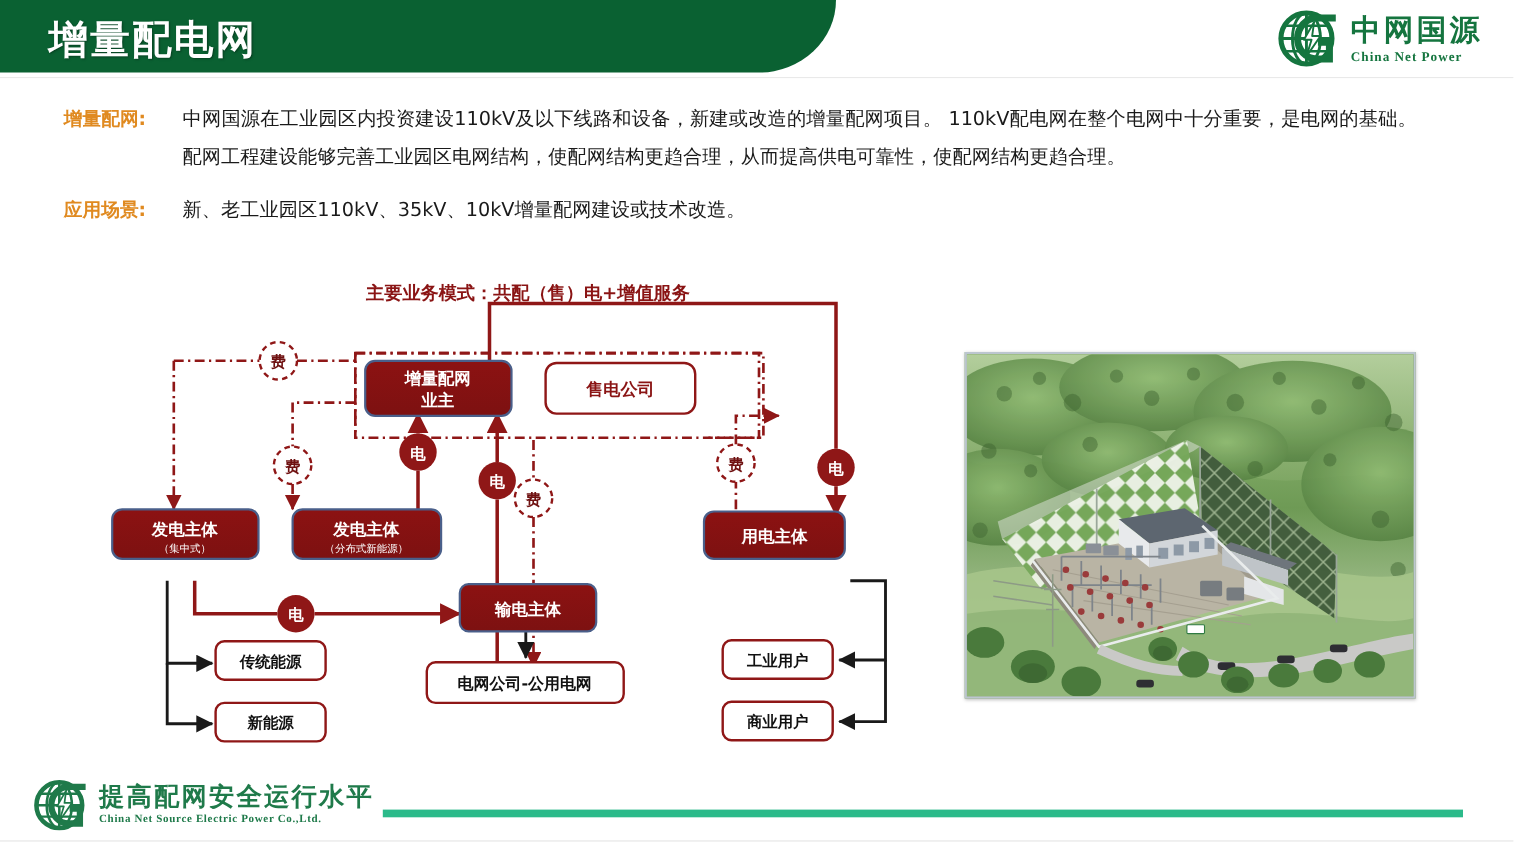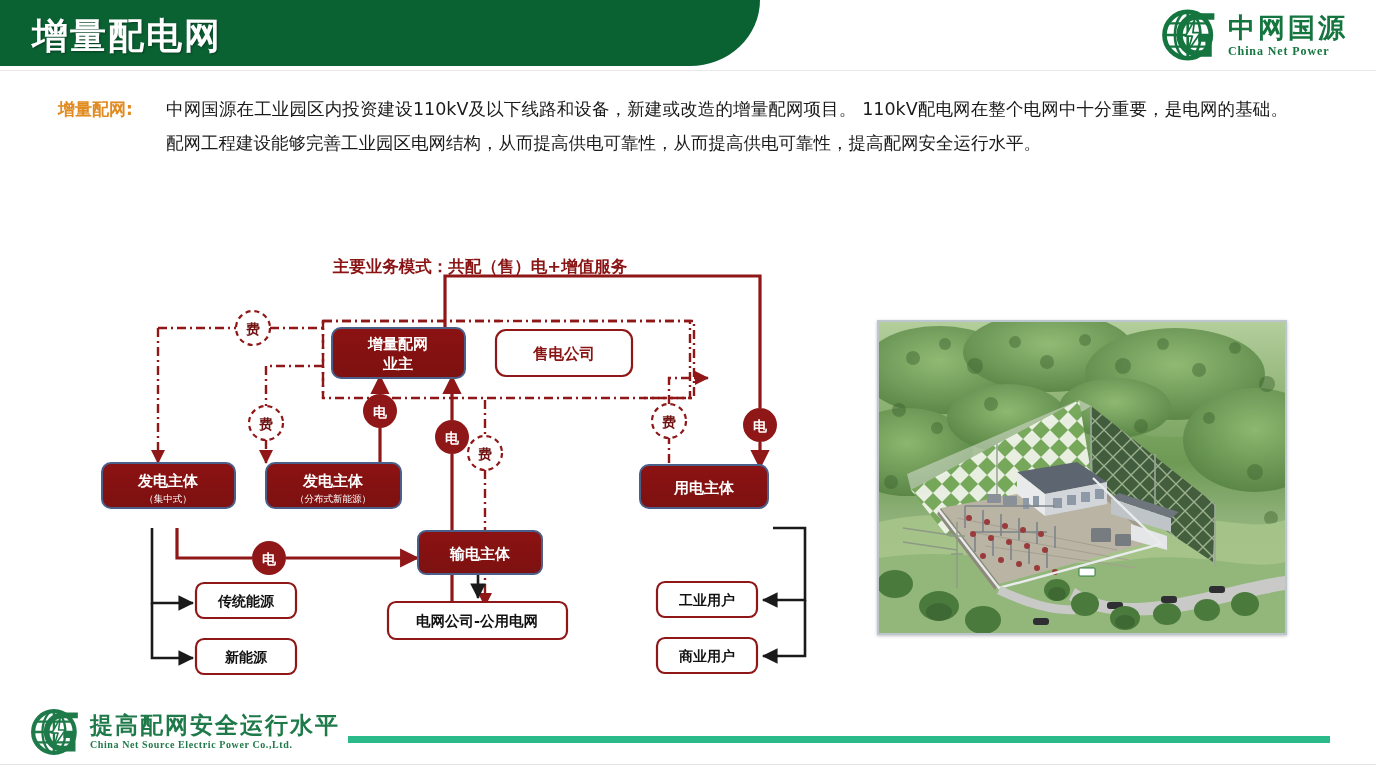--- a/index.html
+++ b/index.html
@@ -9,21 +9,21 @@
     font-family:"Liberation Sans","DejaVu Sans",sans-serif;
     overflow:hidden;position:relative;
   }
   
   .header-band{
     position:absolute;left:0;top:0;width:760px;height:66px;
     background:#0a6132;
     border-bottom-right-radius:70px 66px;
   }
   .header-title{
-    position:absolute;left:32px;top:12px;
+    position:absolute;left:44px;top:12px;
     font-size:36px;font-weight:bold;color:#ffffff;
     letter-spacing:2px;
     text-shadow:1px 1px 2px rgba(0,0,0,.35);
     font-family:"DejaVu Sans","Liberation Sans",sans-serif;
   }
   .header-rule{
     position:absolute;left:0;top:70px;width:1376px;height:1px;background:#e9e9e9;
   }
   
   .brand-top{
@@ -96,21 +96,25 @@
   </span>
   <span class="brand-words">
     <span class="brand-cn">中网国源</span>
     <span class="brand-en">China Net Power</span>
   </span>
 </div>
 
 <div class="copy-block">
   <div class="copy-row">
     <div class="copy-label">增量配网:</div>
-    <div class="copy-text">中网国源在工业园区内投资建设110kV及以下线路和设备，新建或改造的增量配网项目。 110kV配电网在整个电网中十分重要，是电网的基础。配网工程建设能够完善工业园区电网结构，从而提高供电可靠性，从而提高供电可靠性，提高配网安全运行水平。</div>
+    <div class="copy-text">中网国源在工业园区内投资建设110kV及以下线路和设备，新建或改造的增量配网项目。 110kV配电网在整个电网中十分重要，是电网的基础。配网工程建设能够完善工业园区电网结构，使配网结构更趋合理，从而提高供电可靠性，使配网结构更趋合理。</div>
+  </div>
+  <div class="copy-row">
+    <div class="copy-label">应用场景:</div>
+    <div class="copy-text single">新、老工业园区110kV、35kV、10kV增量配网建设或技术改造。</div>
   </div>
 </div>
 
 <div id="diagram">
   <svg viewBox="0 0 800 420" width="800" height="420" aria-hidden="true">
     <defs>
       <marker id="ar-red" markerWidth="7" markerHeight="7" refX="5.6" refY="3" orient="auto">
         <path d="M0,0 L6,3 L0,6 z" fill="#8f1717"></path>
       </marker>
       <marker id="ar-black" markerWidth="7" markerHeight="7" refX="5.6" refY="3" orient="auto">

